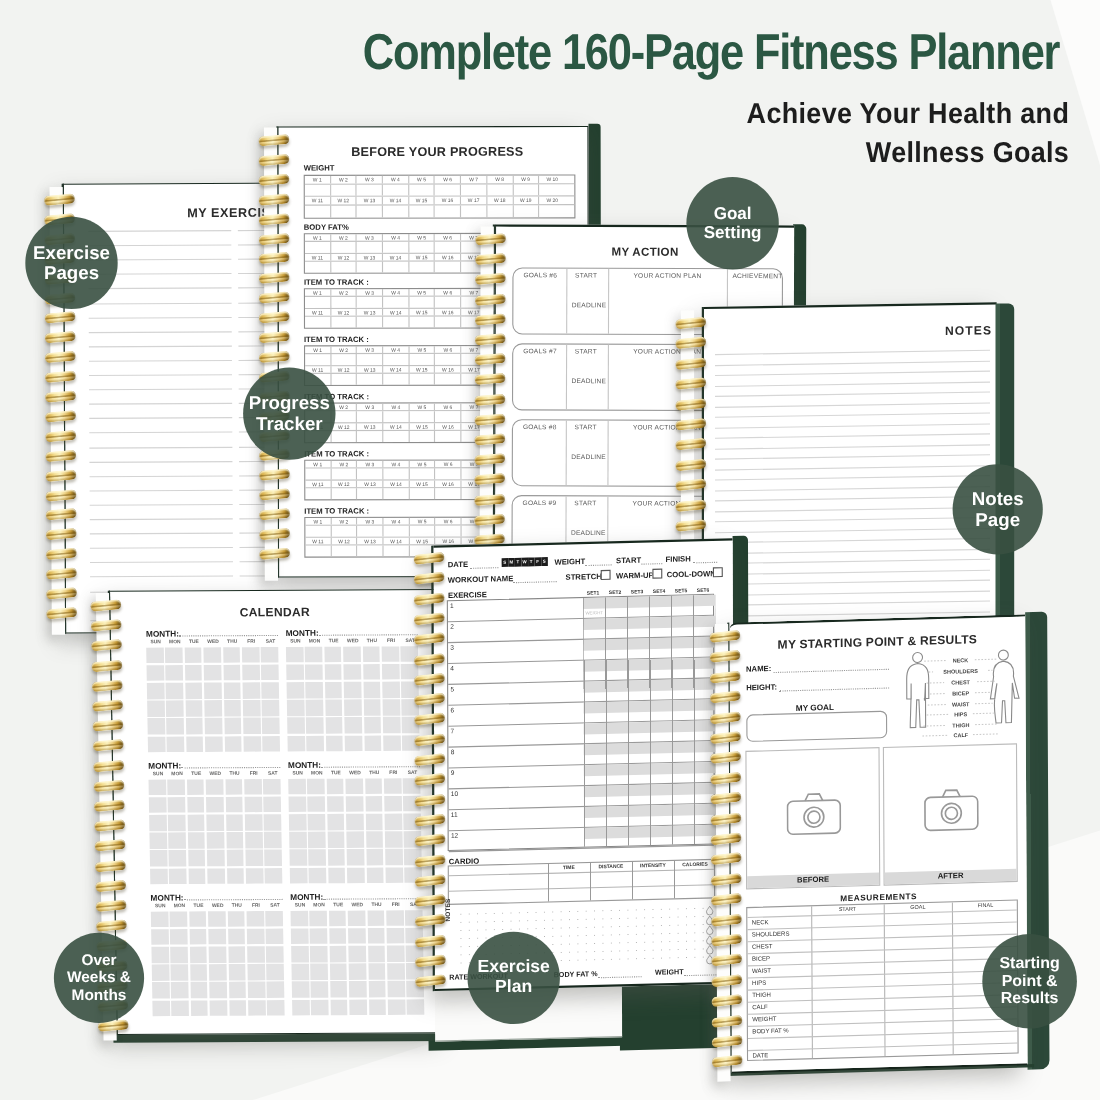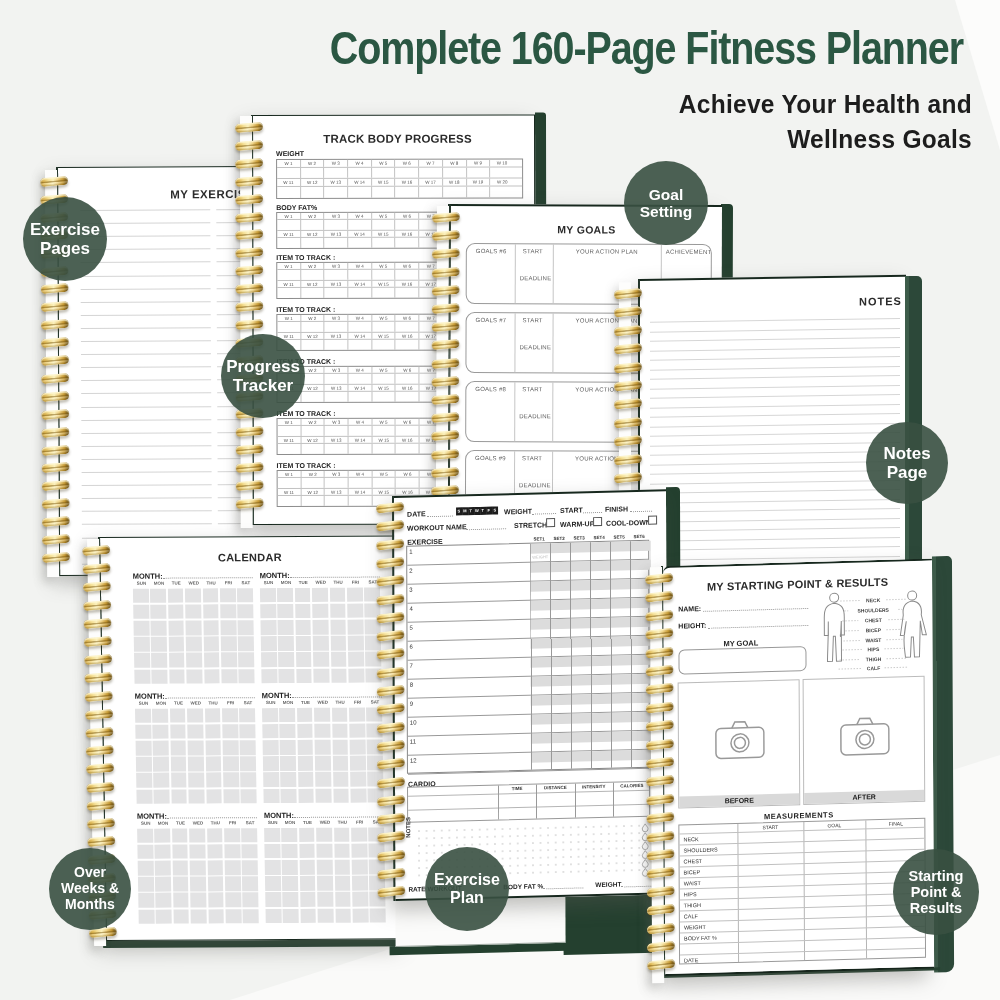--- a/index.html
+++ b/index.html
@@ -126,21 +126,21 @@
 <div class="coil" style="left:-17px;top:314.3px;width:28px;height:9px;"></div>
 <div class="coil" style="left:-17px;top:332.2px;width:28px;height:9px;"></div>
 <div class="coil" style="left:-17px;top:350.1px;width:28px;height:9px;"></div>
 <div class="coil" style="left:-17px;top:368.0px;width:28px;height:9px;"></div>
 <div class="coil" style="left:-17px;top:385.9px;width:28px;height:9px;"></div>
   </div>
 
 <div class="abs" style="left:252px;top:115px;width:283px;height:410px;transform:rotate(-0.1deg);transform-origin:0 0;">
     <div class="abs" style="left:283px;top:-2px;width:11px;height:300px;background:#24402f;border-radius:0 3px 0 0;"></div>
     <div class="page" style="left:0;top:0;width:283px;height:410px;border:1.8px solid #17281e;box-shadow:-7px 9px 20px rgba(90,90,85,.38);">
-      <div class="lbl" style="left:4px;top:17px;width:100%;text-align:center;font-size:11.5px;letter-spacing:0.2px;color:#2b2b2b;">TRACK BODY PROGRESS</div>
+      <div class="lbl" style="left:4px;top:17px;width:100%;text-align:center;font-size:11.5px;letter-spacing:0.2px;color:#2b2b2b;">BEFORE YOUR PROGRESS</div>
       <div class="lbl" style="left:23px;top:34px;font-size:7px;">WEIGHT</div>
       <div class="ttab" style="left:23px;top:43px;width:247px;">
         <div class="trow thead" style="height:8px;">
           <span style="width:23.7px;">W 1</span>
           <span style="width:23.7px;">W 2</span>
           <span style="width:23.7px;">W 3</span>
           <span style="width:23.7px;">W 4</span>
           <span style="width:23.7px;">W 5</span>
           <span style="width:23.7px;">W 6</span>
           <span style="width:23.7px;">W 7</span>
@@ -514,21 +514,21 @@
 <div class="coil" style="left:-17px;top:312.3px;width:28px;height:9px;"></div>
 <div class="coil" style="left:-17px;top:330.2px;width:28px;height:9px;"></div>
 <div class="coil" style="left:-17px;top:348.1px;width:28px;height:9px;"></div>
 <div class="coil" style="left:-17px;top:366.0px;width:28px;height:9px;"></div>
 <div class="coil" style="left:-17px;top:383.9px;width:28px;height:9px;"></div>
   </div>
 
 <div class="abs" style="left:450px;top:204px;width:272px;height:356px;transform:rotate(0.2deg);transform-origin:0 0;">
     <div class="abs" style="left:271px;top:-1px;width:12px;height:356px;background:#24402f;border-radius:0 4px 4px 0;"></div>
     <div class="page" style="left:0;top:0;width:272px;height:356px;border-top:2px solid #17281e;border-left:1px solid #2a3a2f;box-shadow:-7px 9px 20px rgba(90,90,85,.38);">
-      <div class="lbl" style="left:0;top:17px;width:100%;text-align:center;font-size:10.5px;letter-spacing:0.3px;color:#2b2b2b;">MY GOALS</div>
+      <div class="lbl" style="left:0;top:17px;width:100%;text-align:center;font-size:10.5px;letter-spacing:0.3px;color:#2b2b2b;">MY ACTION</div>
       <div class="gbox" style="left:15px;top:37px;width:246px;height:61px;">
         <div class="gcol" style="left:48px;"></div>
         <div class="gcol" style="left:86px;"></div>
         <div class="gcol" style="left:194px;"></div>
         <div class="glabel" style="left:9px;top:4px;">GOALS #6</div>
         <div class="glabel" style="left:56px;top:4px;">START</div>
         <div class="glabel" style="left:109px;top:4px;">YOUR ACTION PLAN</div>
         <div class="glabel" style="left:199px;top:4px;">ACHIEVEMENT</div>
         <div class="glabel" style="left:53px;top:31px;">DEADLINE</div>
       </div>

